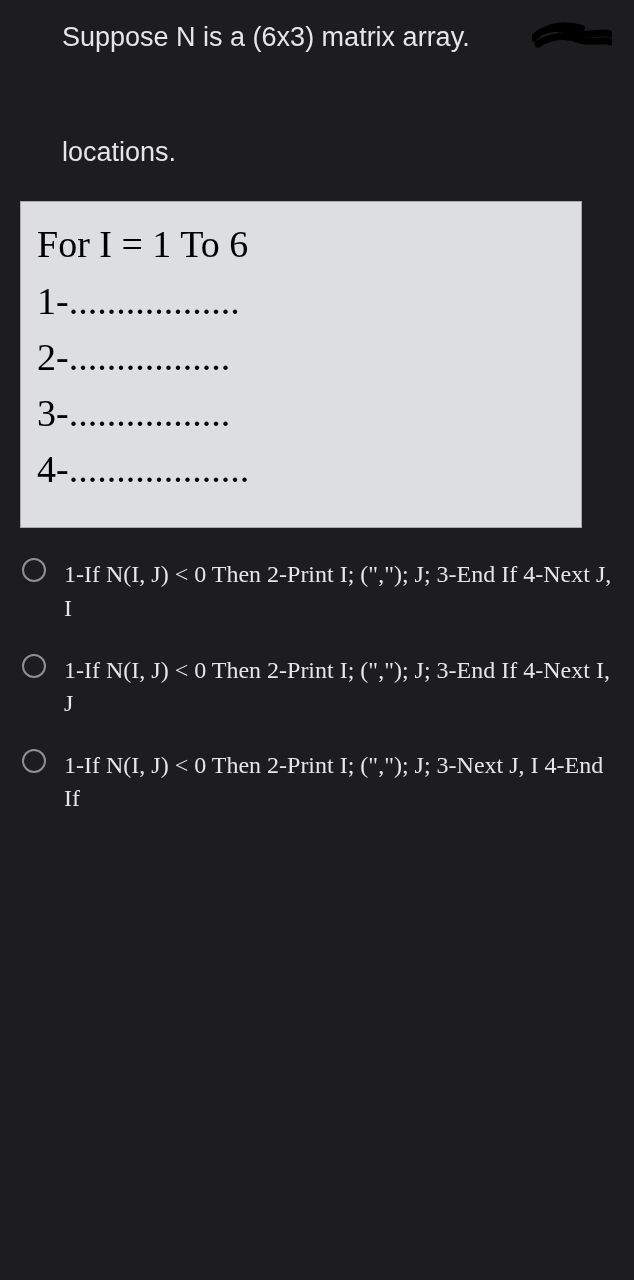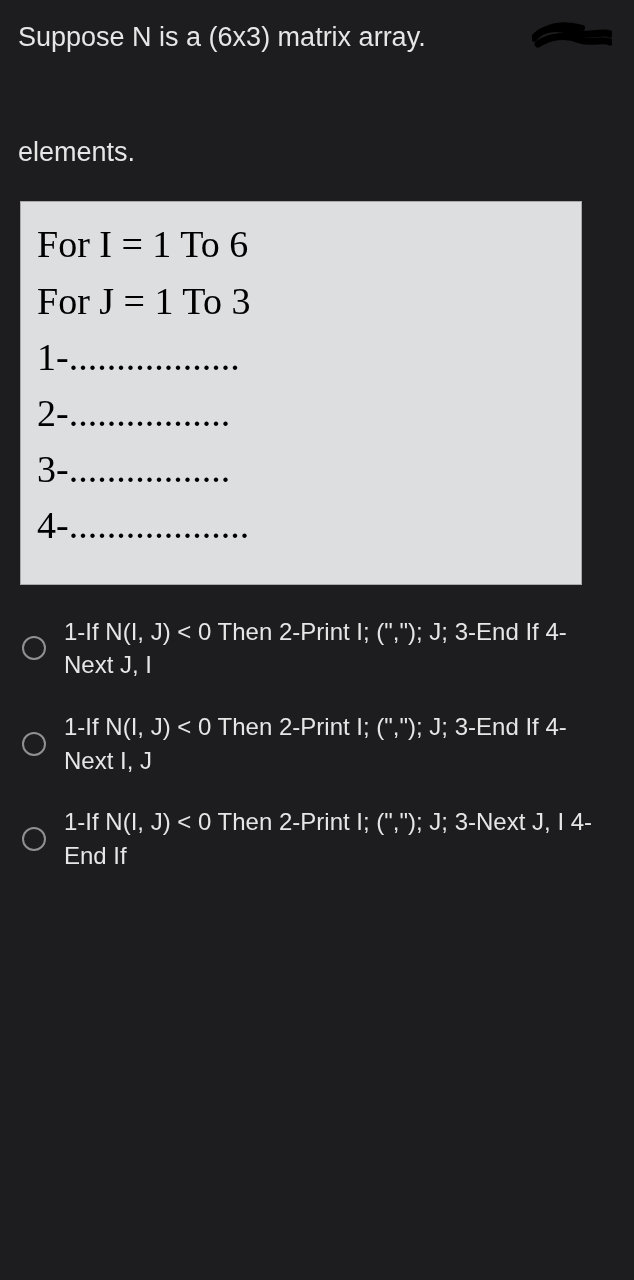--- a/index.html
+++ b/index.html
@@ -9,20 +9,21 @@
     font-family: Arial, Helvetica, sans-serif;
     color: #e6e6e6;
     padding: 18px 18px 0 18px;
     position: relative;
   }
   .question-text {
     font-size: 27px;
     line-height: 1.42;
     color: #e6e6e6;
     margin-bottom: 30px;
+    margin-left: 44px;
   }
   .scribble {
     position: absolute;
     top: 20px;
     right: 22px;
     width: 80px;
     height: 34px;
   }
   .code-box {
     background: #dddee0;
@@ -36,22 +37,22 @@
     color: #000;
     font-size: 38px;
     line-height: 1.48;
     white-space: nowrap;
   }
   .options {
     padding-left: 4px;
   }
   .option {
     display: flex;
-    align-items: center;
     margin-bottom: 28px;
+    font-family: Liberation Serif, serif;
   }
   .radio {
     flex: 0 0 auto;
     width: 24px;
     height: 24px;
     border: 2px solid #8f8f94;
     border-radius: 50%;
     margin-right: 18px;
     background: transparent;
   }
@@ -61,32 +62,31 @@
     color: #e6e6e6;
   }
 </style>
 </head>
 <body>
 
 <div class="question-text">
   <span>Suppose N is a (6x3) matrix array.</span><br>
   <br>
   <br>
-  <span>elements.</span>
+  <span>locations.</span>
 </div>
 
 <svg class="scribble" viewBox="0 0 80 34">
   <path d="M 2 18 C 10 8, 25 6, 40 12 C 55 18, 70 10, 78 14" stroke="#000" stroke-width="7" fill="none" stroke-linecap="round"></path>
   <path d="M 6 24 C 18 16, 34 14, 48 20 C 60 24, 72 18, 78 22" stroke="#000" stroke-width="7" fill="none" stroke-linecap="round"></path>
   <path d="M 10 12 C 20 4, 36 4, 50 8" stroke="#000" stroke-width="6" fill="none" stroke-linecap="round"></path>
 </svg>
 
 <div class="code-box">
   <div class="code-line">For I = 1 To 6</div>
-  <div class="code-line">For J = 1 To 3</div>
   <div class="code-line">1-..................</div>
   <div class="code-line">2-.................</div>
   <div class="code-line">3-.................</div>
   <div class="code-line">4-...................</div>
 </div>
 
 <div class="options">
 
   <div class="option">
     <div class="radio"></div>

